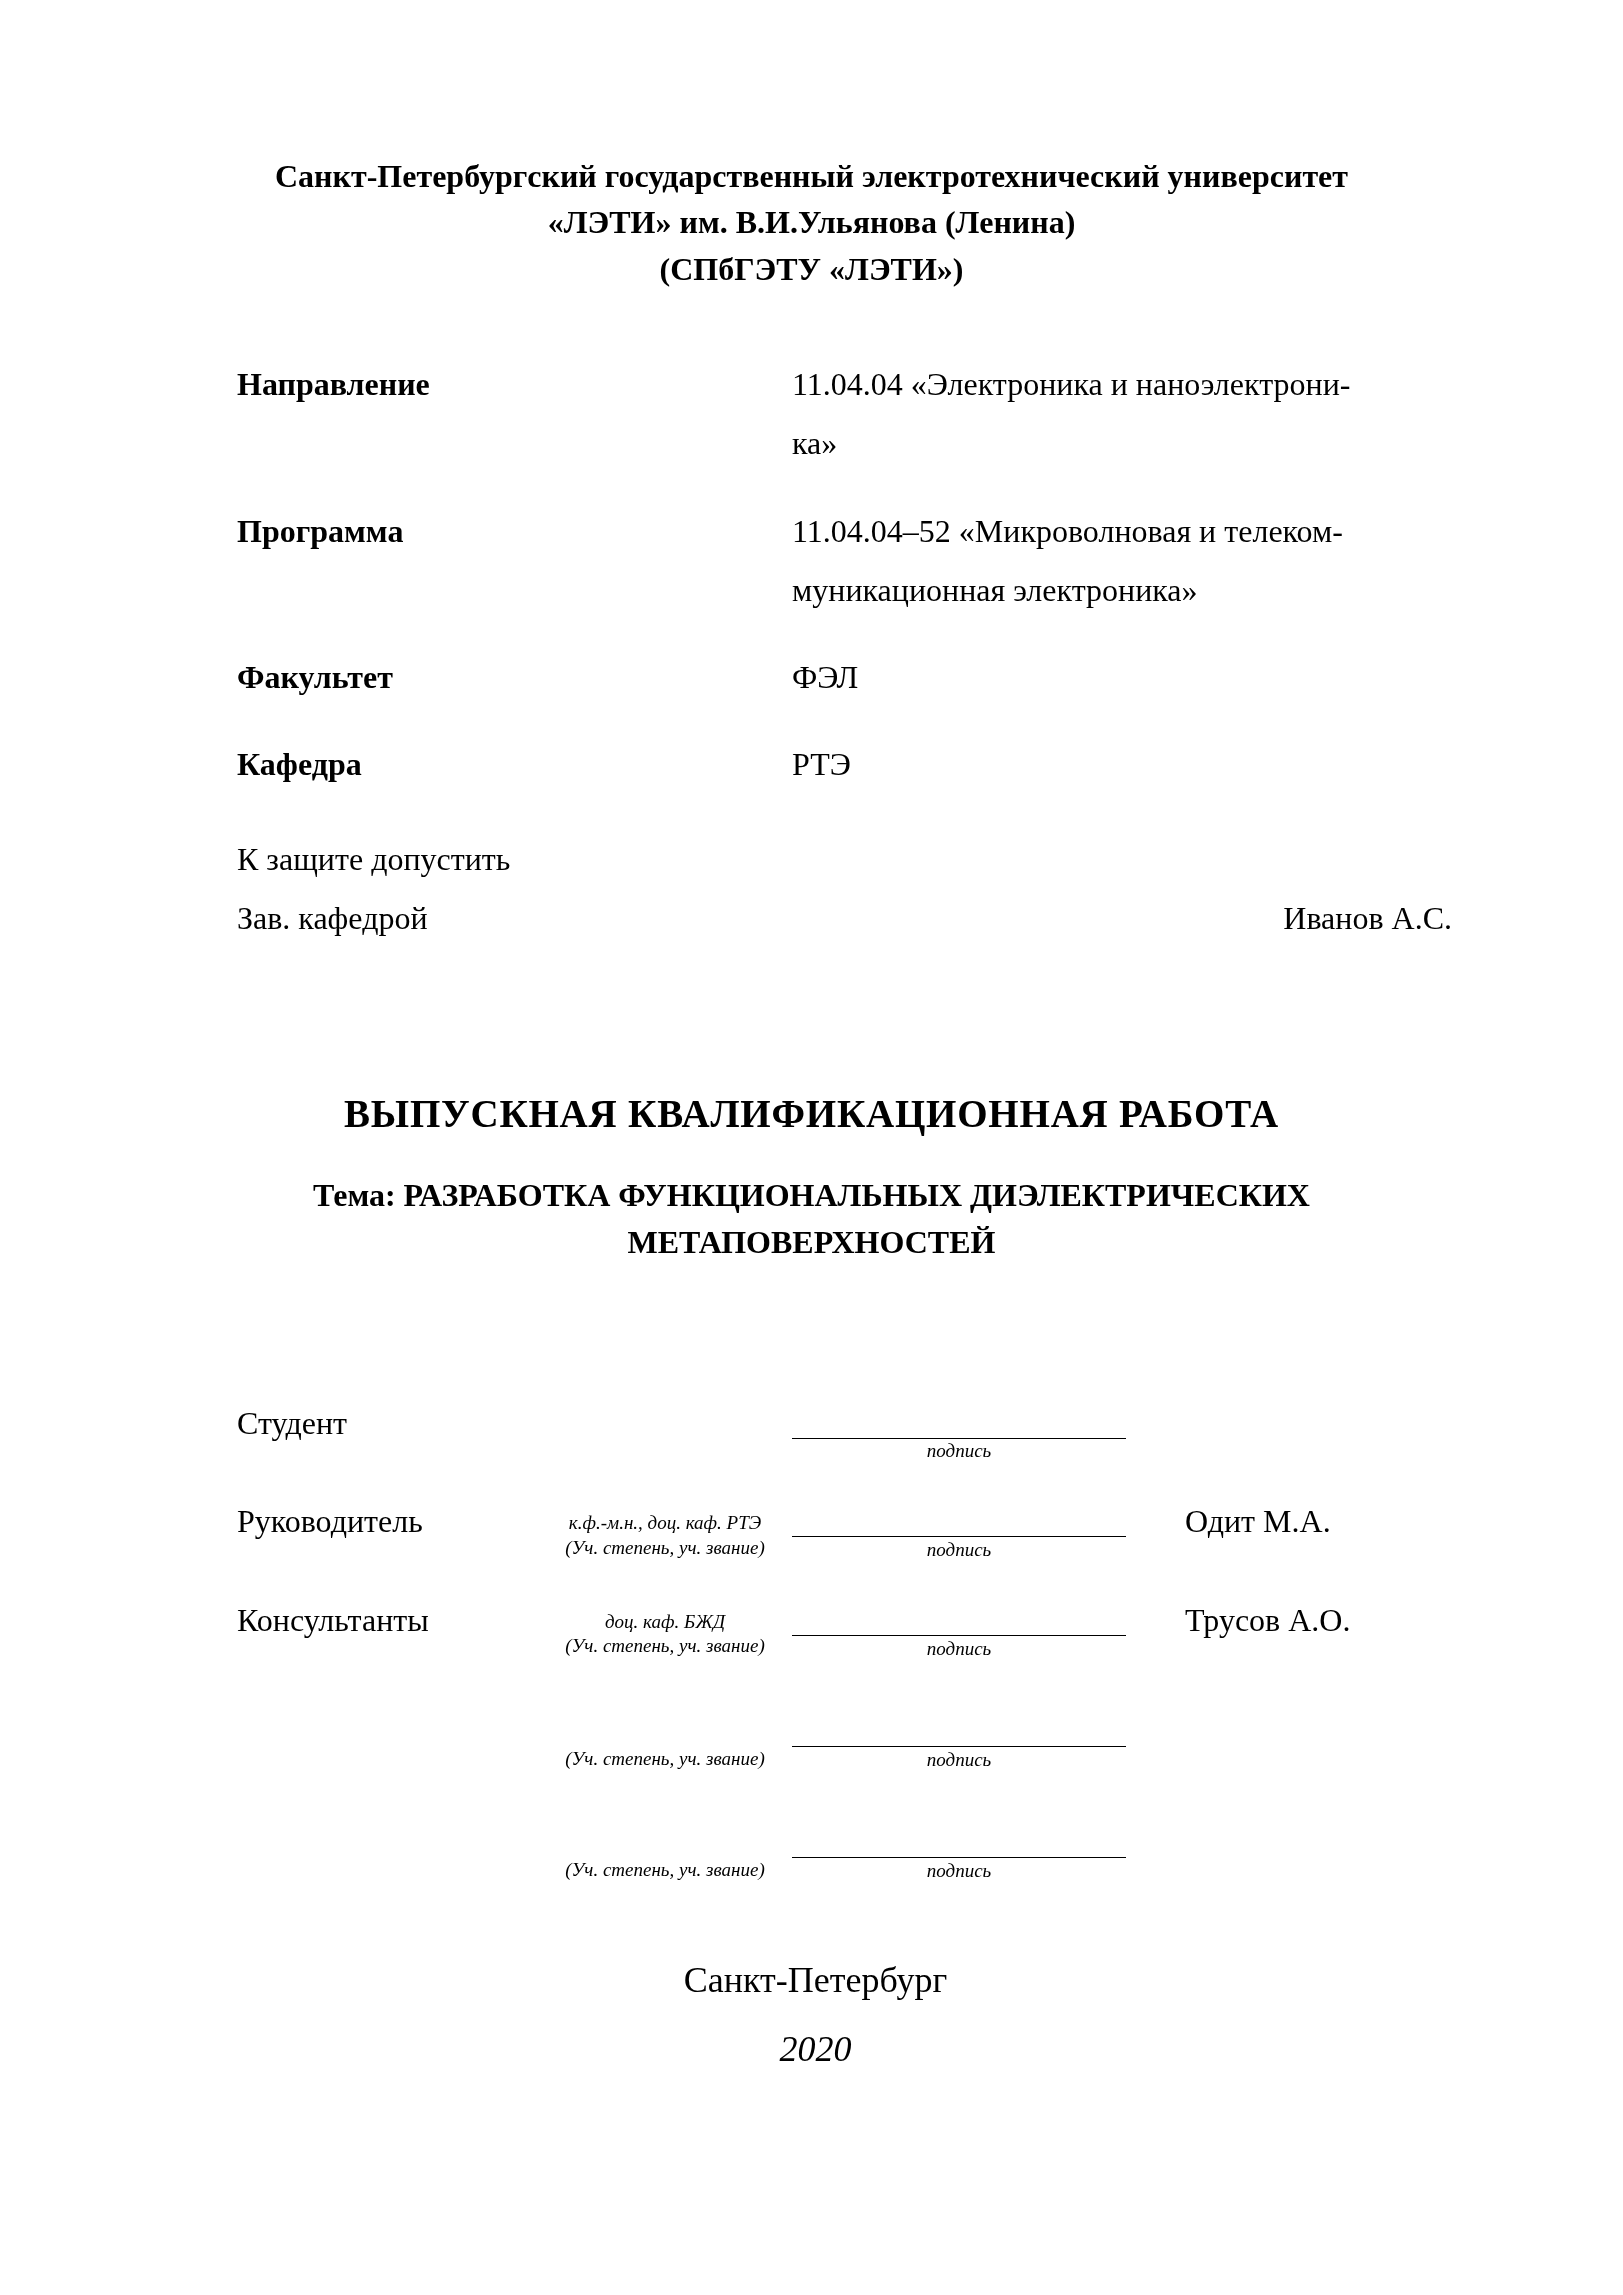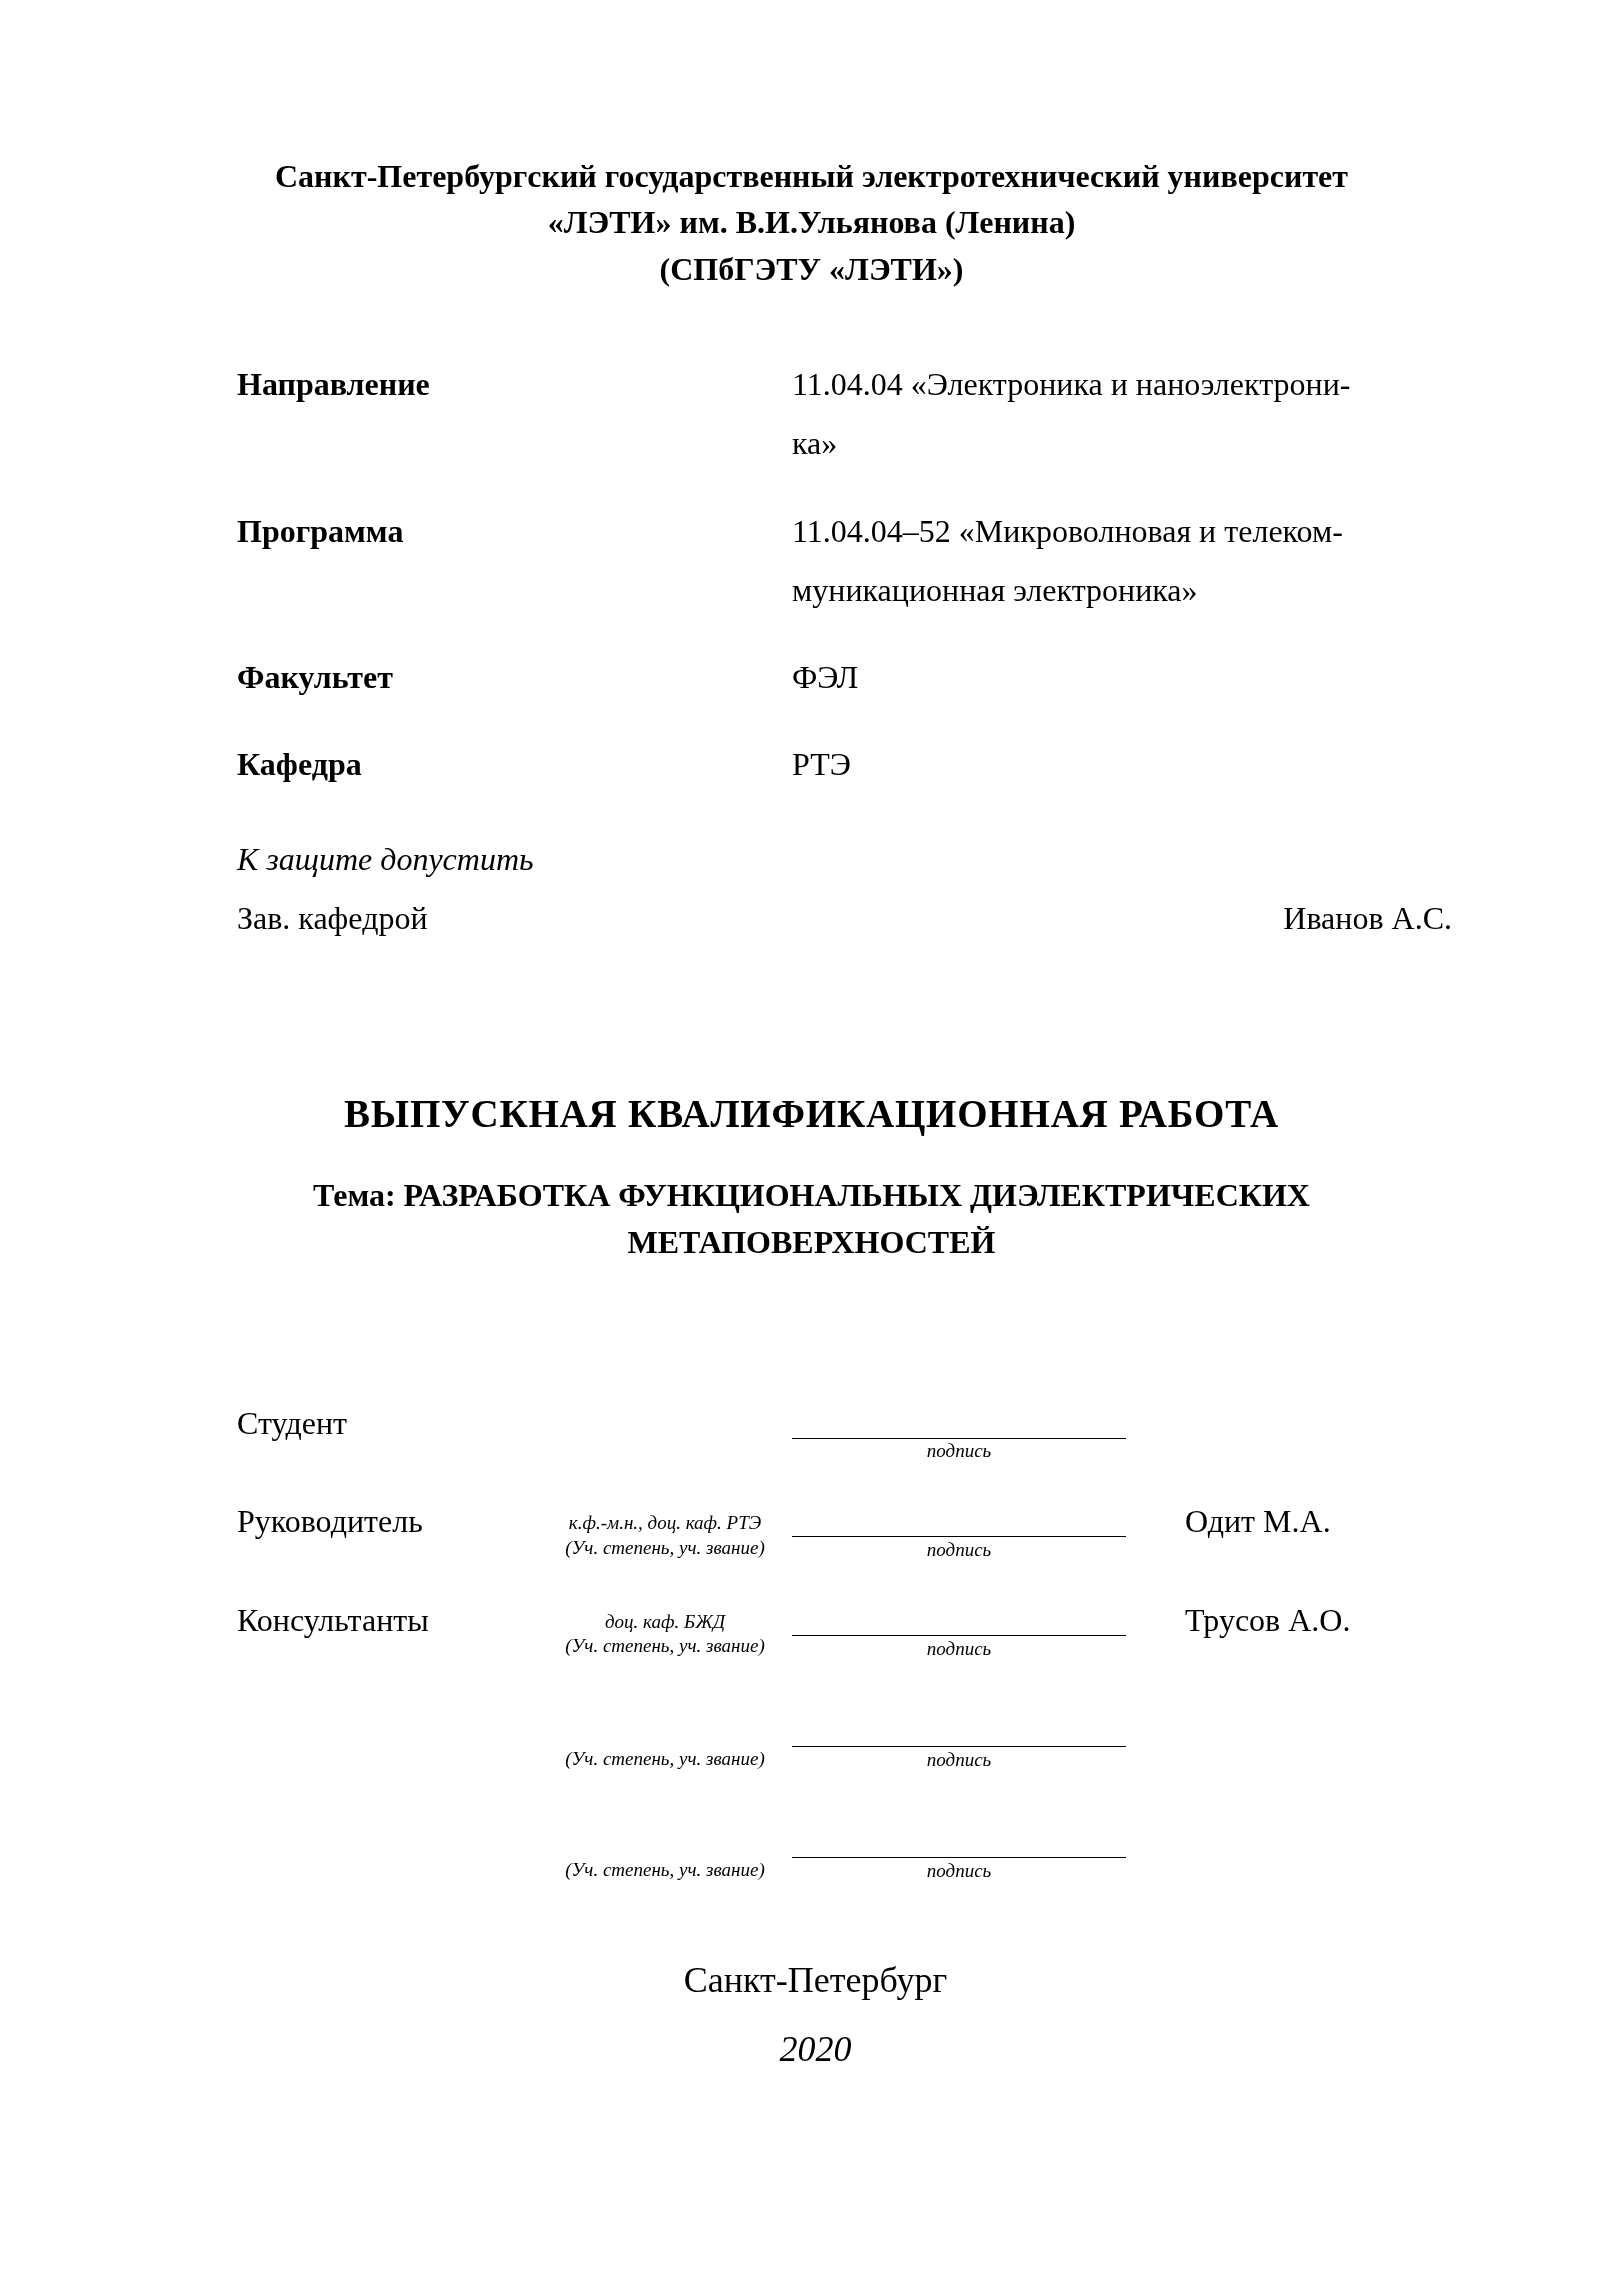--- a/index.html
+++ b/index.html
@@ -35,21 +35,20 @@
     grid-template-columns: 555px 1fr;
     row-gap: 28px;
     line-height: 1.85;
   }
   .d-label { font-weight: bold; }
   .d-value { }
 
   
   .admit {
     margin: 47px 173px 4px 237px;
-    font-style: italic;
   }
   .head-row {
     margin: 22px 171px 0 237px;
     display: flex;
     justify-content: space-between;
   }
 
   
   .title-block {
     margin-top: 141px;

